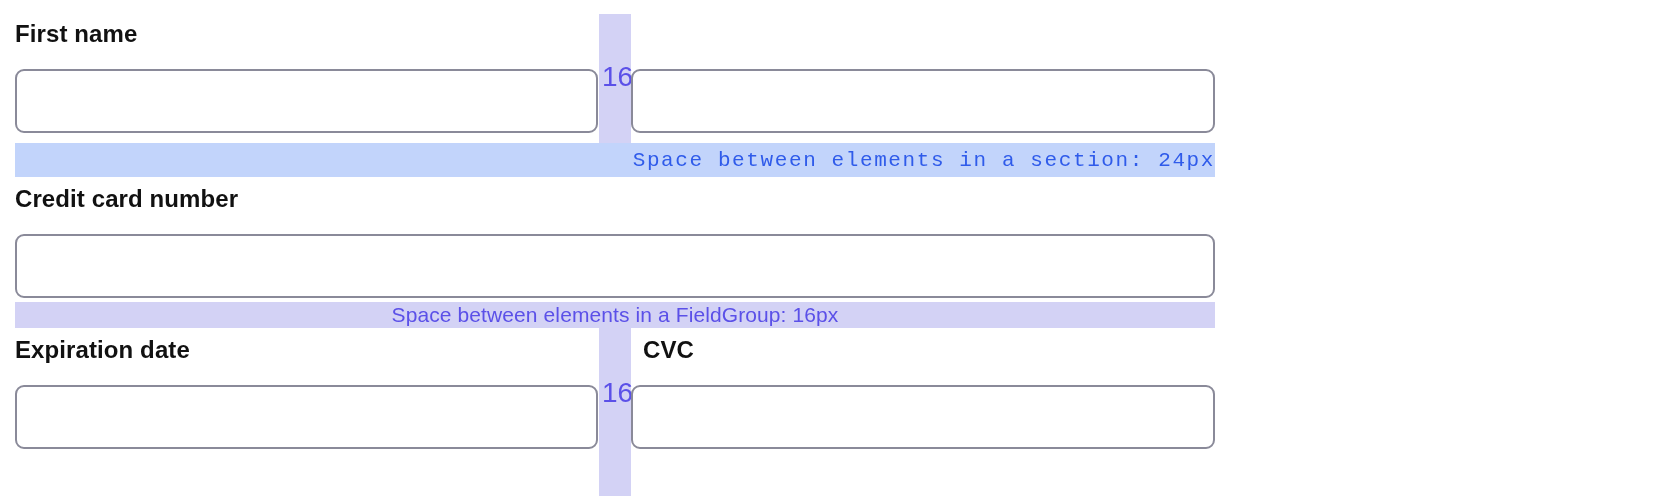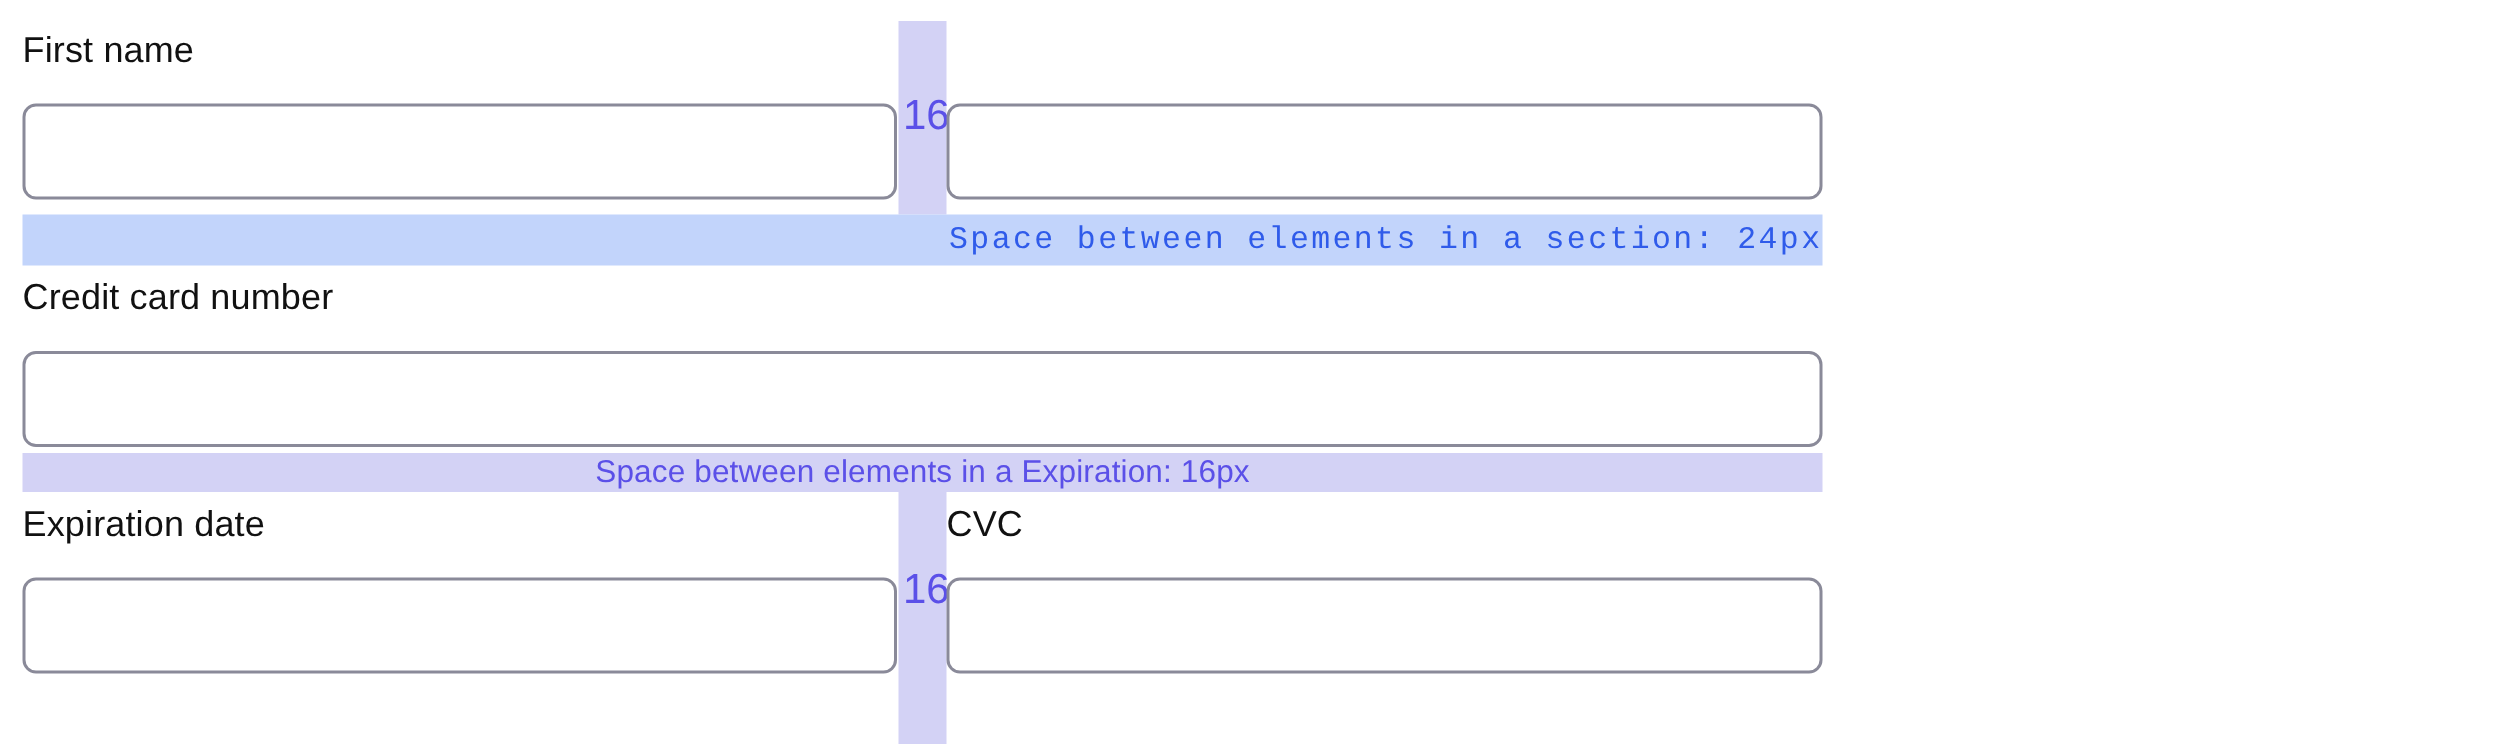--- a/index.html
+++ b/index.html
@@ -22,21 +22,21 @@
     width: 1672px;
     height: 496px;
   }
 
   
   .abs { position: absolute; box-sizing: border-box; }
 
   
   .field-label {
     font-size: 24px;
-    font-weight: normal;
+    font-weight: bold;
     color: #111111;
     line-height: 28px;
     letter-spacing: 0.1px;
     white-space: nowrap;
   }
 
   
   .text-input {
     background: #ffffff;
     border: 2px solid #8a8a99;
@@ -107,27 +107,27 @@
 
   <div class="abs space-bar section" style="left:15px; top:143px; width:1200px; height:34px;">
     <span class="space-bar-text">Space between elements in a section: 24px</span>
   </div>
 
   <div class="abs field-label" style="left:15px; top:185px;">Credit card number</div>
 
   <input class="abs text-input" type="text" style="left: 15px; top: 234px; width: 1200px;" placeholder="">
 
   <div class="abs space-bar fieldgroup" style="left:15px; top:302px; width:1200px; height:26px;">
-    <span class="space-bar-text">Space between elements in a Expiration: 16px</span>
+    <span class="space-bar-text">Space between elements in a FieldGroup: 16px</span>
   </div>
 
   <div class="abs gap-column" style="left:599px; top:328px; width:32px; height:168px;"></div>
   <div class="abs gap-label" style="left:602px; top:379px;">16</div>
 
   <div class="abs field-label" style="left:15px; top:336px;">Expiration date</div>
 
   <input class="abs text-input" type="text" style="left: 15px; top: 385px; width: 583px;" placeholder="">
 
-  <div class="abs field-label" style="left:631px; top:336px;">CVC</div>
+  <div class="abs field-label" style="left:631px; top:336px;padding-left:12px;">CVC</div>
 
   <input class="abs text-input" type="text" style="left: 631px; top: 385px; width: 584px;" placeholder="">
 
 </div>
 
 </body></html>

